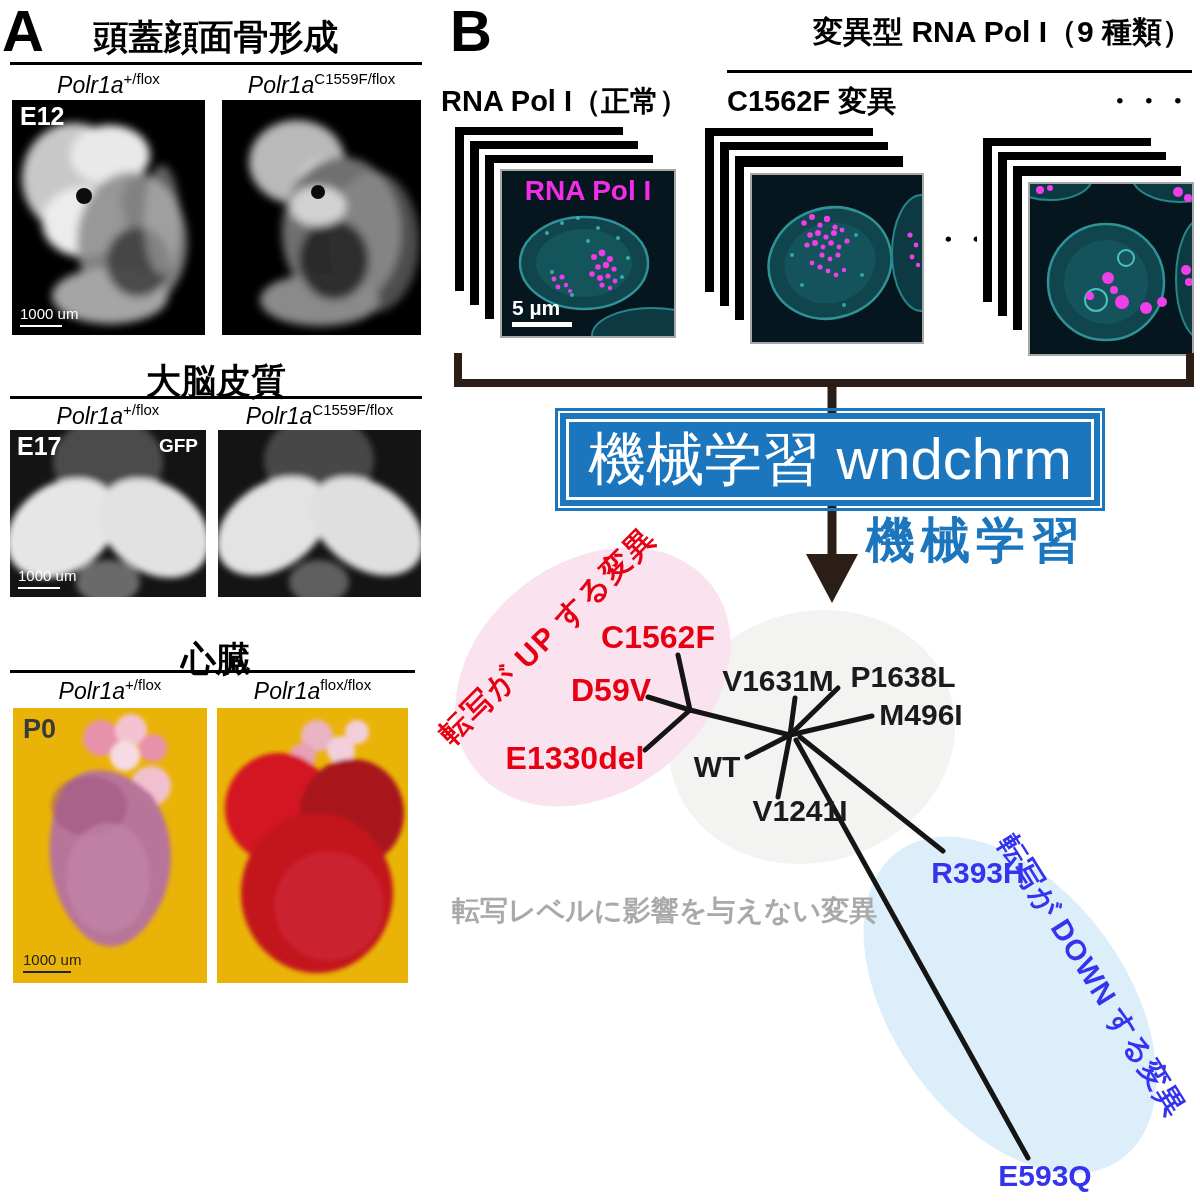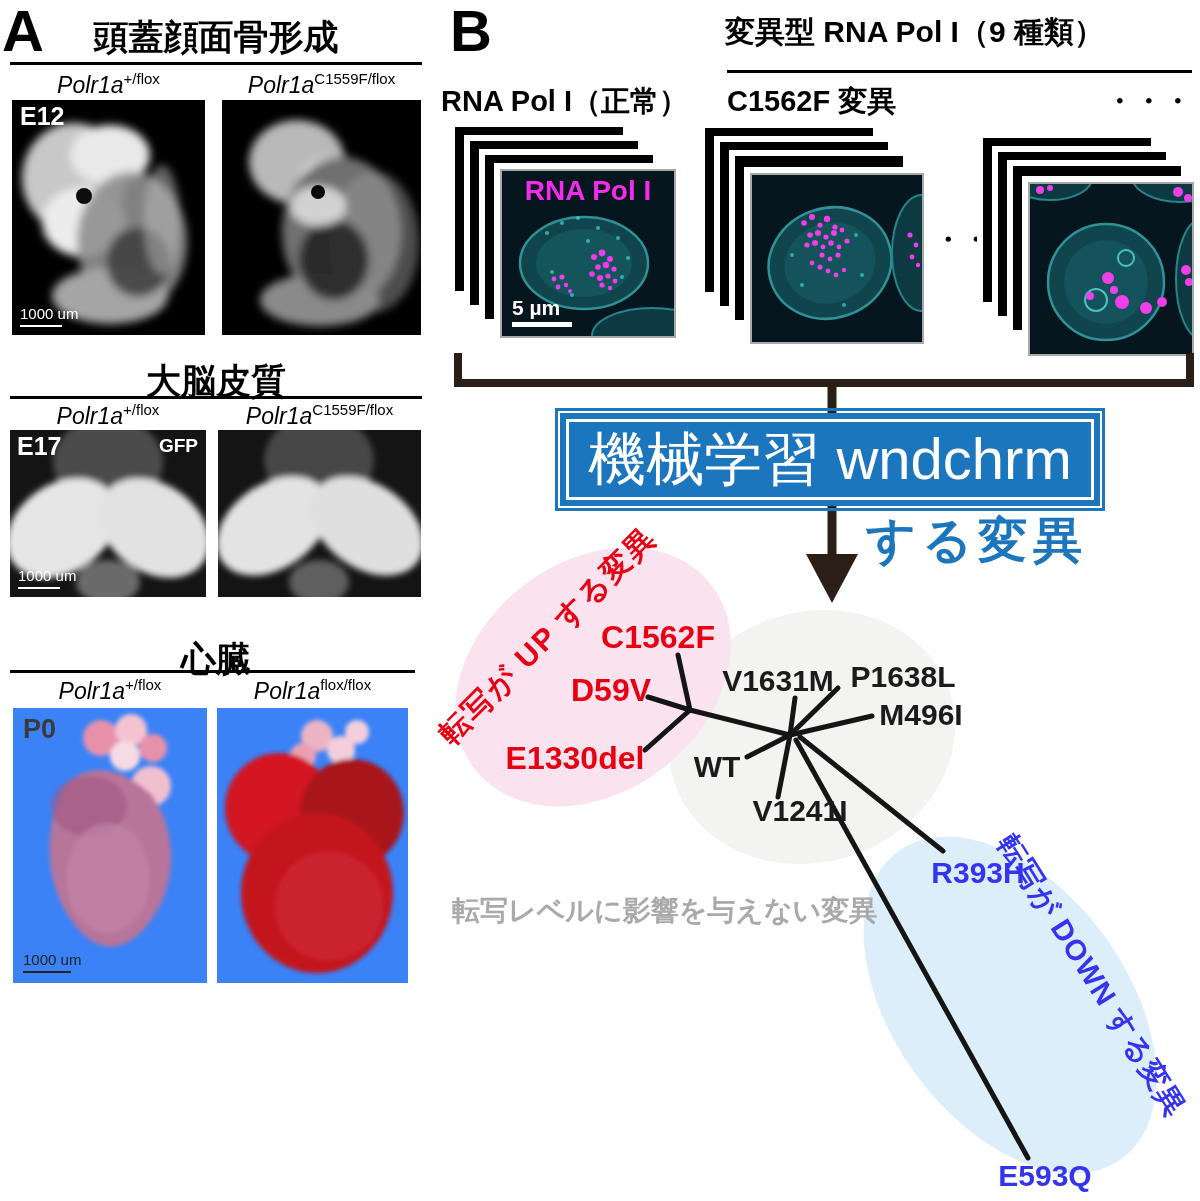--- a/index.html
+++ b/index.html
@@ -7,21 +7,21 @@
        font-family:"Liberation Sans","DejaVu Sans",sans-serif;overflow:hidden;}
   .abs{position:absolute;}
   .panel-letter{font-size:58px;font-weight:bold;color:#000;line-height:1;}
   .sec-title{font-size:35px;font-weight:bold;color:#000;text-align:center;white-space:nowrap;}
   .rule{height:3px;background:#000;}
   .geno{font-size:23px;color:#000;text-align:center;white-space:nowrap;}
   .geno i{font-style:italic;}
   .geno sup{font-size:15px;font-style:normal;vertical-align:super;}
   .micro{overflow:hidden;}
   .black-bg{background:#000;}
-  .heart-bg{background:#3b82f6;}
+  .heart-bg{background:#eab308;}
   .stage{color:#fff;font-size:25px;font-weight:bold;line-height:1;}
   .stage-dark{color:#3a3a3a;font-size:27px;font-weight:bold;line-height:1;}
   .chan{color:#fff;font-size:19px;font-weight:bold;line-height:1;}
   .scale{font-size:15px;color:#fff;line-height:1.2;}
   .scale-dark{color:#222;}
   .sbar{height:2px;background:#fff;width:42px;margin-top:2px;}
   .sbar-dark{background:#222;}
   .bhead{font-size:30px;font-weight:bold;color:#000;white-space:nowrap;}
   .bsub{font-size:29px;font-weight:bold;color:#000;white-space:nowrap;}
   .stack-frame{position:absolute;width:168px;height:164px;background:#000;box-shadow:-6px -6px 0 0 #fff;}
@@ -177,21 +177,21 @@
         <circle cx="140" cy="24" r="12" fill="#f3cfdb"></circle>
       <ellipse cx="62" cy="100" rx="54" ry="55" fill="#d31520"></ellipse>
       <ellipse cx="135" cy="105" rx="52" ry="54" fill="#a8121c"></ellipse>
       <ellipse cx="100" cy="185" rx="76" ry="80" fill="#c3121f"></ellipse>
       <ellipse cx="112" cy="198" rx="55" ry="55" fill="#d7434d" opacity="0.35"></ellipse>
     </g>
   </svg>
 </div>
 
 <div class="abs panel-letter" style="left:450px;top:2px;">B</div>
-<div class="abs bhead" style="left:725px;top:12px;width:467px;text-align:left;">変異型 RNA Pol I（9 種類）</div>
+<div class="abs bhead" style="left:725px;top:12px;width:467px;text-align:right;">変異型 RNA Pol I（9 種類）</div>
 <div class="abs rule" style="left:727px;top:70px;width:465px;"></div>
 <div class="abs bsub" style="left:441px;top:82px;">RNA Pol I（正常）</div>
 <div class="abs" style="left:727px;top:82px;width:465px;display:flex;justify-content:space-between;">
   <span class="bsub">C1562F 変異</span>
   <span class="bsub">・・・</span>
 </div>
 
 <div class="abs z2" style="left:455px;top:127px;width:217px;height:207px;">
   <div class="stack-frame" style="left:0;top:0;"></div>
   <div class="stack-frame" style="left:15px;top:14px;"></div>
@@ -341,21 +341,21 @@
     <line x1="790" y1="735" x2="747" y2="757"></line>
     <line x1="790" y1="735" x2="778" y2="797"></line>
     <line x1="800" y1="737" x2="943" y2="851"></line>
     <line x1="796" y1="740" x2="1028" y2="1158"></line>
   </g>
 </svg>
 
 <div class="abs wnd-box">
   <span class="wnd-text">機械学習 wndchrm</span>
 </div>
-<div class="abs result" style="left:866px;top:508px;">する変異</div>
+<div class="abs result" style="left:866px;top:508px;">機械学習</div>
 
 <div class="rot-red" style="left:548px;top:636px;">転写が UP する変異</div>
 <div class="rot-blue" style="left:1091px;top:976px;">転写が DOWN する変異</div>
 <div class="abs caption-gray" style="left:452px;top:892px;font-family:Liberation Mono, monospace;">転写レベルに影響を与えない変異</div>
 
 <div class="node n-red" style="left:658px;top:637px;">C1562F</div>
 <div class="node n-red" style="left:611px;top:690px;">D59V</div>
 <div class="node n-red" style="left:575px;top:758px;">E1330del</div>
 <div class="node n-black" style="left:778px;top:681px;">V1631M</div>
 <div class="node n-black" style="left:903px;top:677px;">P1638L</div>

